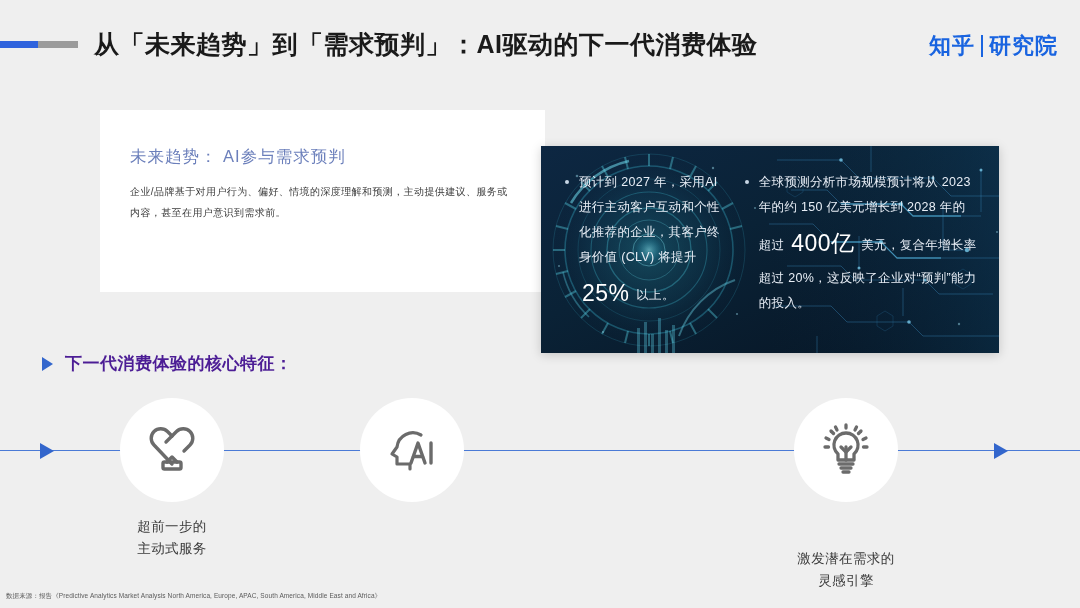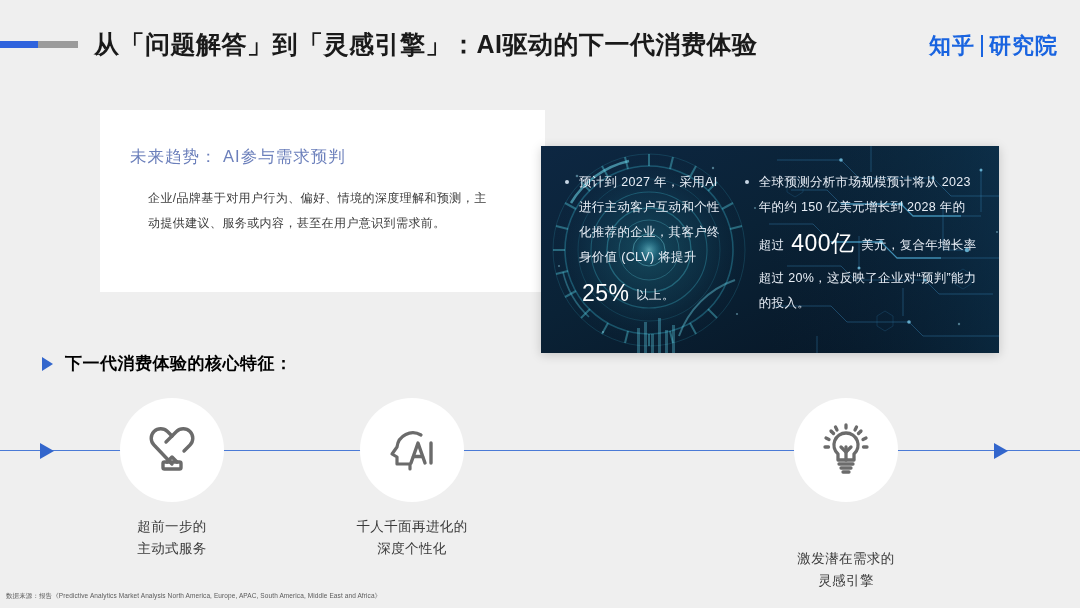--- a/index.html
+++ b/index.html
@@ -83,25 +83,25 @@
     box-sizing: border-box;
     padding: 36px 30px 20px 30px;
   }
   .trend-title {
     font-size: 16.5px;
     color: #6b7fbb;
     margin: 0 0 14px 0;
     letter-spacing: 1px;
   }
   .trend-body {
-    font-size: 12px;
+    font-size: 10px;
     color: #3b3b3b;
     line-height: 2.05;
     letter-spacing: 0.4px;
-    margin: 18px;
+    margin: 0;
   }
 
   
   .stats-card {
     position: absolute;
     left: 541px;
     top: 146px;
     width: 458px;
     height: 207px;
     overflow: hidden;
@@ -162,21 +162,21 @@
   }
   .tri-marker {
     width: 0; height: 0;
     border-left: 11px solid #3366cc;
     border-top: 7px solid transparent;
     border-bottom: 7px solid transparent;
   }
   .section-head-text {
     font-size: 17px;
     font-weight: bold;
-    color: #000000;
+    color: #4c1d95;
     letter-spacing: 0.5px;
   }
 
   
   .timeline {
     position: absolute;
     left: 0;
     top: 450px;
     width: 1080px;
     height: 2px;
@@ -251,21 +251,21 @@
   }
 </style>
 </head>
 <body>
 
 <div class="header">
   <div class="accent-bar">
     <div class="accent-seg-blue"></div>
     <div class="accent-seg-gray"></div>
   </div>
-  <div class="page-title">从「问题解答」到「灵感引擎」：AI驱动的下一代消费体验</div>
+  <div class="page-title">从「未来趋势」到「需求预判」：AI驱动的下一代消费体验</div>
   <div class="brand-logo">
     <span>知乎</span>
     <span class="brand-divider"></span>
     <span>研究院</span>
   </div>
 </div>
 
 <div class="trend-card">
   <div class="trend-title">未来趋势： AI参与需求预判</div>
   <div class="trend-body">企业/品牌基于对用户行为、偏好、情境的深度理解和预测，主动提供建议、服务或内容，甚至在用户意识到需求前。</div>
@@ -442,22 +442,20 @@
         <g fill="none" stroke="#6b6b6b" stroke-width="3.2" stroke-linecap="round" stroke-linejoin="round">
           <path d="M40 16 A16 16 0 0 0 16 28 L11 35 L16 38 L16 45 L29 45 L29 50"></path>
         </g>
         <g fill="none" stroke="#6b6b6b" stroke-width="3.4" stroke-linecap="round" stroke-linejoin="round">
           <path d="M30 44 L37 24 L44 44"></path>
           <path d="M32.6 37.5 L41.4 37.5"></path>
           <path d="M50 24 L50 44"></path>
         </g>
       </svg>
     </div>
-    <div class="feature-label">千人千面再进化的
-深度个性化</div>
   </div>
 
 
   <div class="feature f4">
     <div class="feature-circle">
       <svg width="62" height="62" viewBox="0 0 62 62">
         <g fill="none" stroke="#6b6b6b" stroke-width="3.3" stroke-linecap="round" stroke-linejoin="round">
           <path d="M31 14 A12 12 0 0 0 23 35 L23 41 L39 41 L39 35 A12 12 0 0 0 31 14 Z"></path>
           <path d="M31 28 L31 41"></path>
           <path d="M26 28 L31 33 L36 28"></path>

